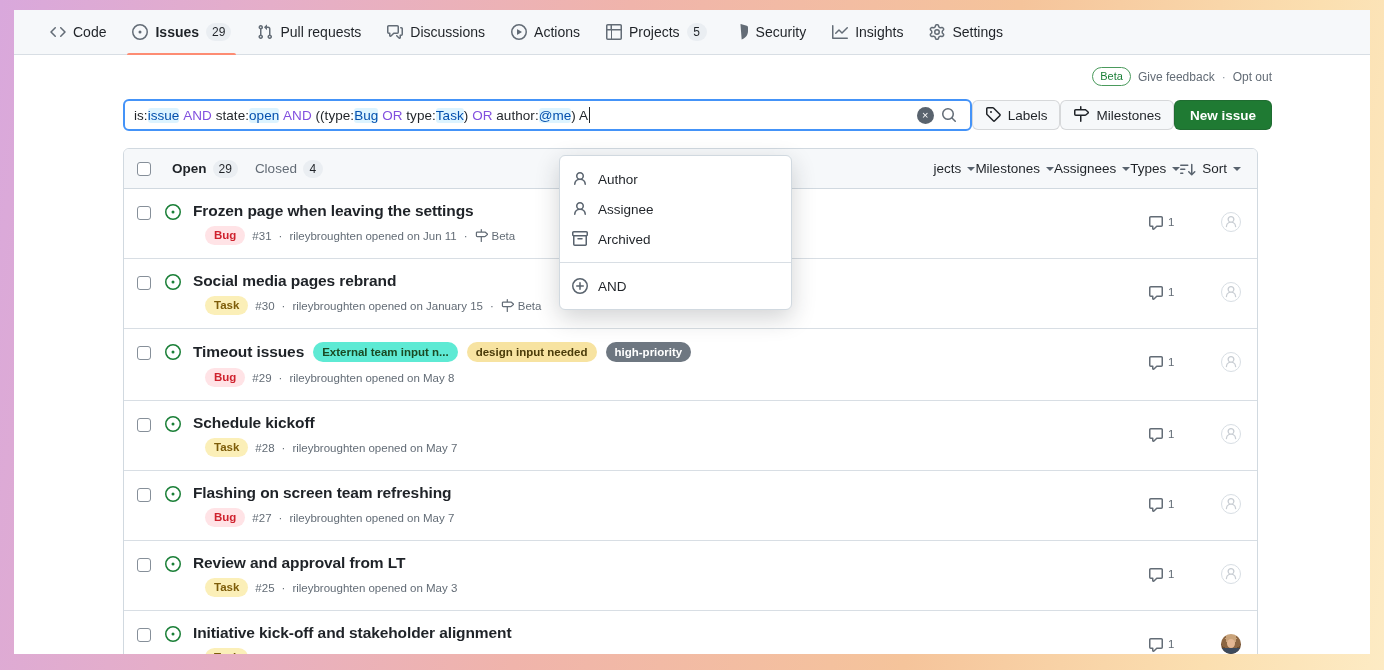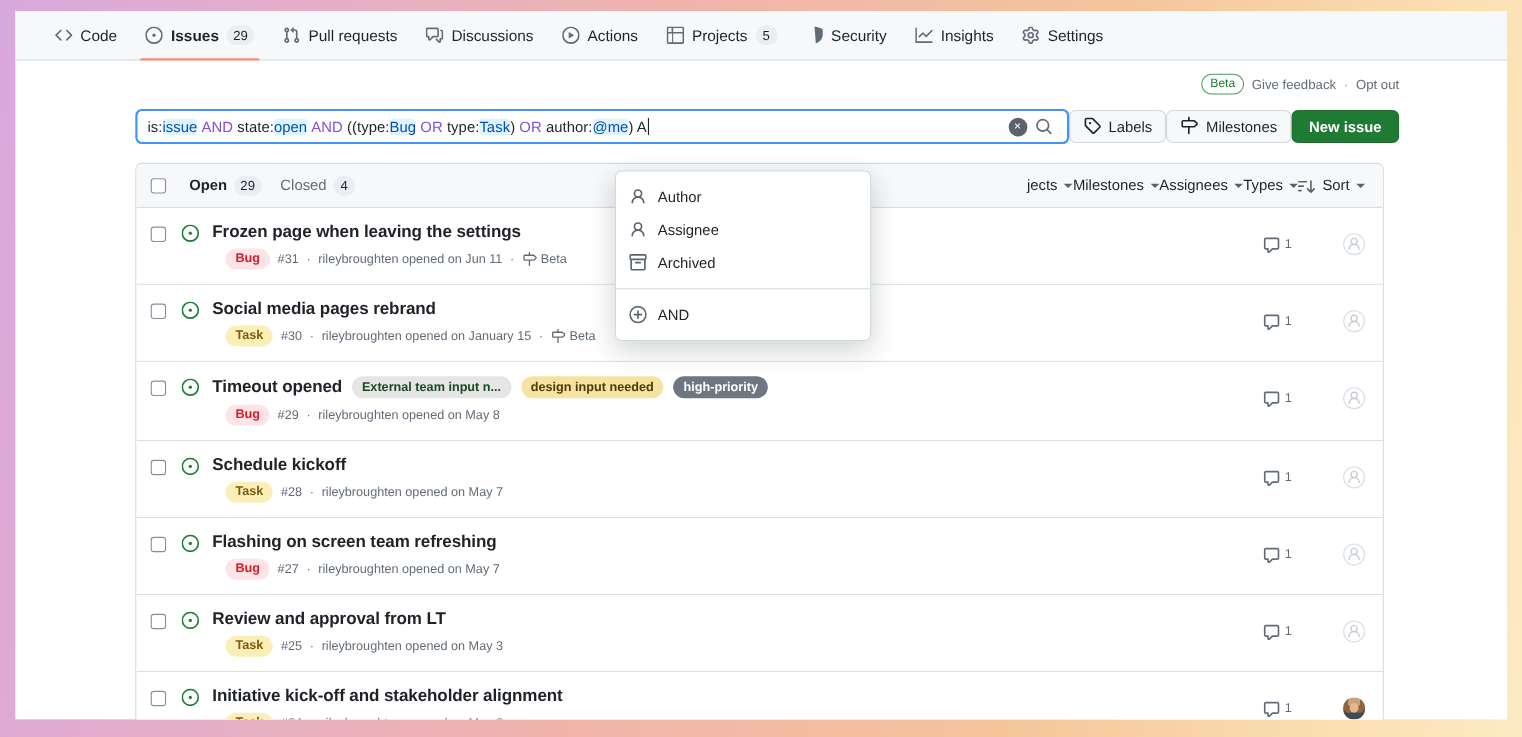--- a/index.html
+++ b/index.html
@@ -656,22 +656,22 @@
           </div>
         </div>
         <div class="issue-row">
           <div class="chk"></div>
           <span class="open-icon"><svg width="16" height="16" viewBox="0 0 16 16" fill="currentColor">
               <path d="M8 9.5a1.5 1.5 0 1 0 0-3 1.5 1.5 0 0 0 0 3Z"></path>
               <path d="M8 0a8 8 0 1 1 0 16A8 8 0 0 1 8 0ZM1.5 8a6.5 6.5 0 1 0 13 0 6.5 6.5 0 0 0-13 0Z"></path>
             </svg></span>
           <div class="issue-main">
             <div class="issue-title-line">
-              <span class="issue-title">Timeout opened</span>
-              <span class="label-pill" style="background: #e5e5e5; color: rgb(26, 74, 35);">External team input n...</span>
+              <span class="issue-title">Timeout issues</span>
+              <span class="label-pill" style="background: #5eead4; color: rgb(26, 74, 35);">External team input n...</span>
               <span class="label-pill" style="background: rgb(247, 227, 161); color: rgb(74, 59, 9);">design input needed</span>
               <span class="label-pill" style="background: rgb(110, 119, 129); color: rgb(255, 255, 255);">high-priority</span>
             </div>
             <div class="issue-meta">
               <span class="type-pill type-bug">Bug</span>
               <span class="meta-text">#29</span>
               <span class="meta-text">·</span>
               <span class="meta-text">rileybroughten opened on May 8</span>
             </div>
           </div>

